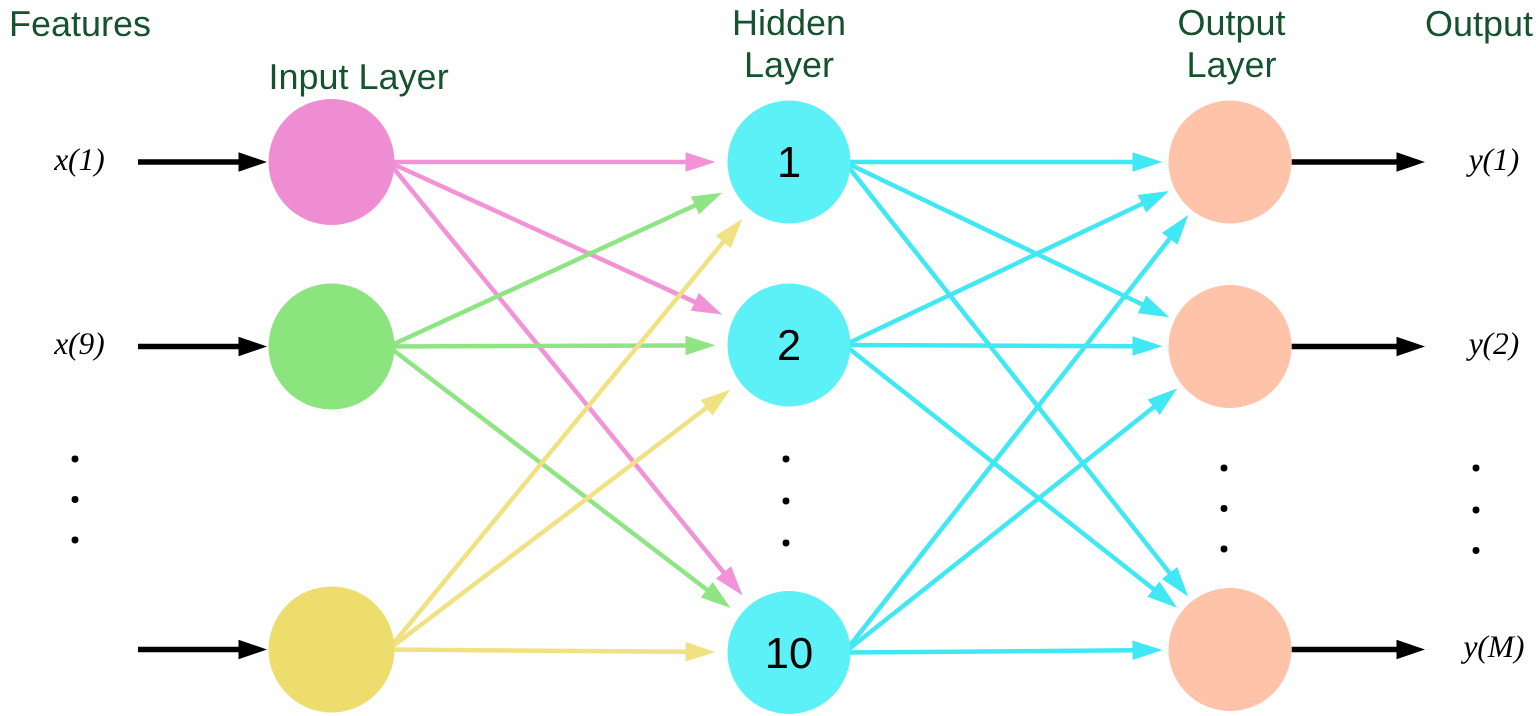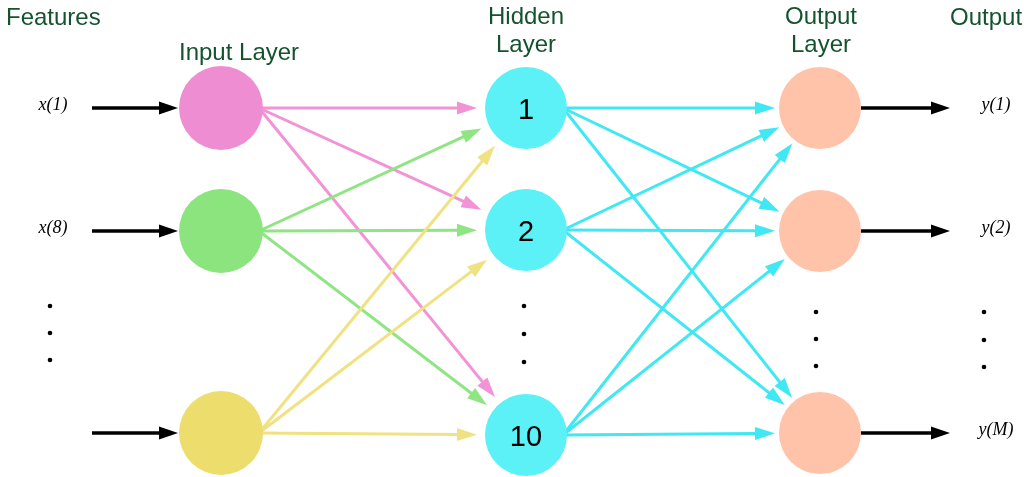--- a/index.html
+++ b/index.html
@@ -2,21 +2,21 @@
 <html><head>
 <meta charset="utf-8">
 <style>
   html,body{margin:0;padding:0;background:#fff;}
   .stage{position:relative;width:1024px;height:477px;background:#ffffff;overflow:hidden;
          font-family:"Liberation Sans",sans-serif;}
   .stage svg{position:absolute;left:0;top:0;}
   .hdr{position:absolute;font-size:24px;color:#14532d;white-space:nowrap;}
   .hdr2{text-align:center;line-height:28px;white-space:normal;}
   .serif-lbl{position:absolute;font-family:"Liberation Serif",serif;font-style:italic;
-             font-size:18px;color:#000;text-align:center;width:90px;}
+             font-size:21px;color:#000;text-align:center;width:90px;}
   #h-features{left:6px;top:3px;}
   #h-input-layer{left:179px;top:16px;margin-top:22px;}
   #h-hidden-layer{left:446px;top:2px;width:160px;}
   #h-output-layer{left:741px;top:2px;width:160px;}
   #h-output{left:950px;top:3px;}
   #xl1{left:8px;top:94px;}  #xl2{left:8px;top:217px;}  #xl3{left:8px;top:419px;}
   #yl1{left:958px;top:94px;width:76px;} #yl2{left:958px;top:217px;width:76px;} #yl3{left:958px;top:419px;width:76px;}
 </style>
 </head>
 <body>
@@ -103,18 +103,18 @@
     <div>Hidden</div>
     <div>Layer</div>
   </div>
   <div class="hdr hdr2" id="h-output-layer">
     <div>Output</div>
     <div>Layer</div>
   </div>
   <div class="hdr" id="h-output">Output</div>
 
   <div class="serif-lbl" id="xl1">x(1)</div>
-  <div class="serif-lbl" id="xl2">x(8)</div>
+  <div class="serif-lbl" id="xl2">x(9)</div>
 
   <div class="serif-lbl" id="yl1">y(1)</div>
   <div class="serif-lbl" id="yl2">y(2)</div>
   <div class="serif-lbl" id="yl3">y(M)</div>
 </div>
 
 </body></html>

